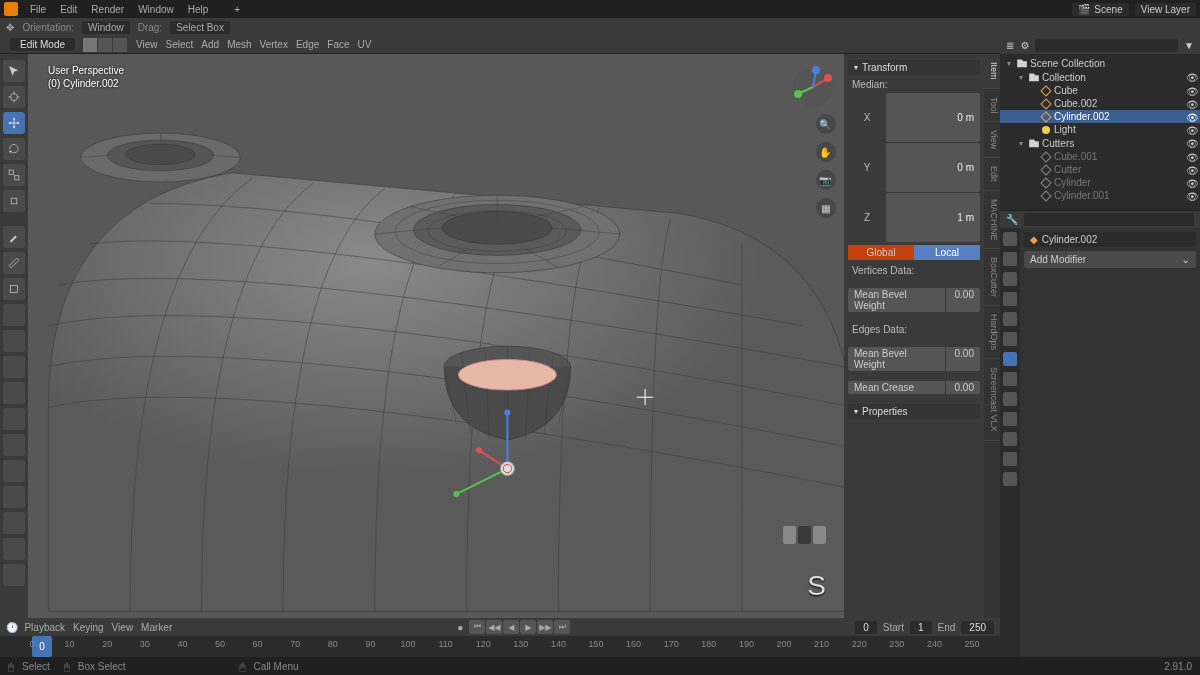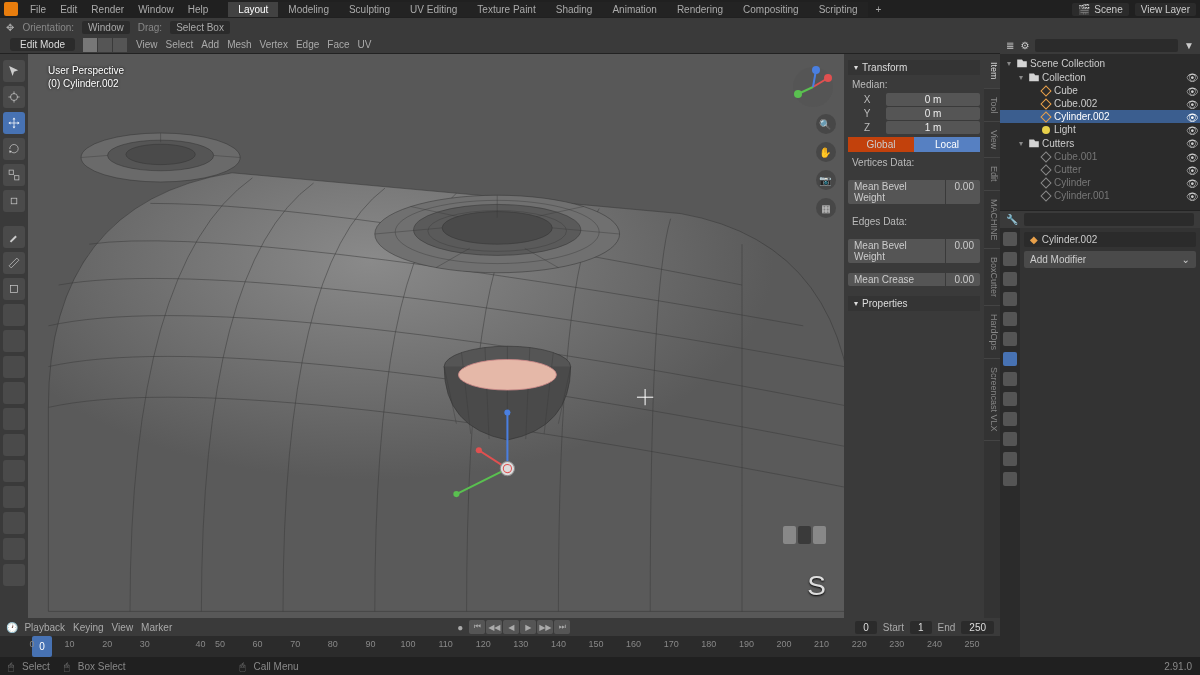--- a/index.html
+++ b/index.html
@@ -32,21 +32,21 @@
 .mouse-ind div{ width:13px; height:18px; background:#3a3a3a; border-radius:2px; }
 .mouse-ind div.active{ background:#888; }
 .nav-icons { position:absolute; right:8px; top:60px; display:flex; flex-direction:column; gap:8px; }
 .nav-icons div{ width:20px; height:20px; background:rgba(60,60,60,0.6); border-radius:10px; display:flex; align-items:center; justify-content:center; }
 .gizmo2d { position:absolute; right:8px; top:10px; width:46px; height:46px; }
 .n-panel { width:140px; background:#3a3a3a; padding:4px; font-size:10px; color:#ccc; }
 .n-panel .section-h{ background:#343434; padding:2px 6px; margin:2px 0; color:#ddd; display:flex; align-items:center; }
 .n-panel .section-h::before{ content:"▾"; margin-right:4px; font-size:8px; }
 .n-panel .row{ display:flex; align-items:center; margin:1px 0; }
 .n-panel .row .lab{ width:38px; text-align:center; color:#bbb; }
-.n-panel .row .val{ flex:1; text-align:center; background:#555; padding:1px 6px; border-radius:2px; color:#eee; }
+.n-panel .row .val{ flex:1; text-align:right; background:#555; padding:19px 6px; border-radius:2px; color:#eee; }
 .n-panel .toggle{ display:flex; margin:3px 0; }
 .n-panel .toggle div{ flex:1; text-align:center; padding:2px; background:#c2410c; }
 .n-panel .toggle div.a{ background:#5680c2; color:#fff; }
 .n-panel .sub-lab{ color:#bbb; padding:2px 4px; }
 .n-panel .data-row{ display:flex; margin:10px 0; }
 .n-panel .data-row .dl{ flex:1; background:#555; padding:1px 6px; border-radius:2px 0 0 2px; }
 .n-panel .data-row .dv{ width:34px; text-align:right; background:#555; padding:1px 6px; border-radius:0 2px 2px 0; margin-left:1px; }
 .n-tabs { width:16px; background:#333; display:flex; flex-direction:column; }
 .n-tabs div{ writing-mode:vertical-rl; padding:8px 1px; text-align:center; font-size:9px; color:#888; border-bottom:1px solid #444; }
 .n-tabs div.a{ background:#3a3a3a; color:#ddd; }
@@ -93,32 +93,20 @@
 <body>
 
 <div class="topbar">
   <div class="logo"></div>
   <div class="menu-item">File</div>
   <div class="menu-item">Edit</div>
   <div class="menu-item">Render</div>
   <div class="menu-item">Window</div>
   <div class="menu-item">Help</div>
   <div style="width:10px"></div>
-  <div id="ws-tabs" style="display:flex">
-      <div class="tab active">Layout</div>
-      <div class="tab">Modeling</div>
-      <div class="tab">Sculpting</div>
-      <div class="tab">UV Editing</div>
-      <div class="tab">Texture Paint</div>
-      <div class="tab">Shading</div>
-      <div class="tab">Animation</div>
-      <div class="tab">Rendering</div>
-      <div class="tab">Compositing</div>
-      <div class="tab">Scripting</div>
-    </div>
   <div class="menu-item">+</div>
   <div class="spacer"></div>
   <div class="right-field">
       <span>🎬</span>
       <span>Scene</span>
     </div>
   <div class="right-field">
       <span>View Layer</span>
     </div>
 </div>
@@ -546,21 +534,21 @@
     <span class="num-field">1</span>
     <span>End</span>
     <span class="num-field">250</span>
   </div>
   <div class="tl-ruler" id="tlruler">
     <div class="cursor">0</div>
   <div class="tick" style="left: 32px;">0</div>
       <div class="tick" style="left: 69.6px;">10</div>
       <div class="tick" style="left: 107.2px;">20</div>
       <div class="tick" style="left: 144.8px;">30</div>
-      <div class="tick" style="left: 182.4px; margin-left: 18px;">40</div>
+      <div class="tick" style="left: 182.4px;">40</div>
       <div class="tick" style="left: 220px;">50</div>
       <div class="tick" style="left: 257.6px;">60</div>
       <div class="tick" style="left: 295.2px;">70</div>
       <div class="tick" style="left: 332.8px;">80</div>
       <div class="tick" style="left: 370.4px;">90</div>
       <div class="tick" style="left: 408px;">100</div>
       <div class="tick" style="left: 445.6px;">110</div>
       <div class="tick" style="left: 483.2px;">120</div>
       <div class="tick" style="left: 520.8px;">130</div>
       <div class="tick" style="left: 558.4px;">140</div>

